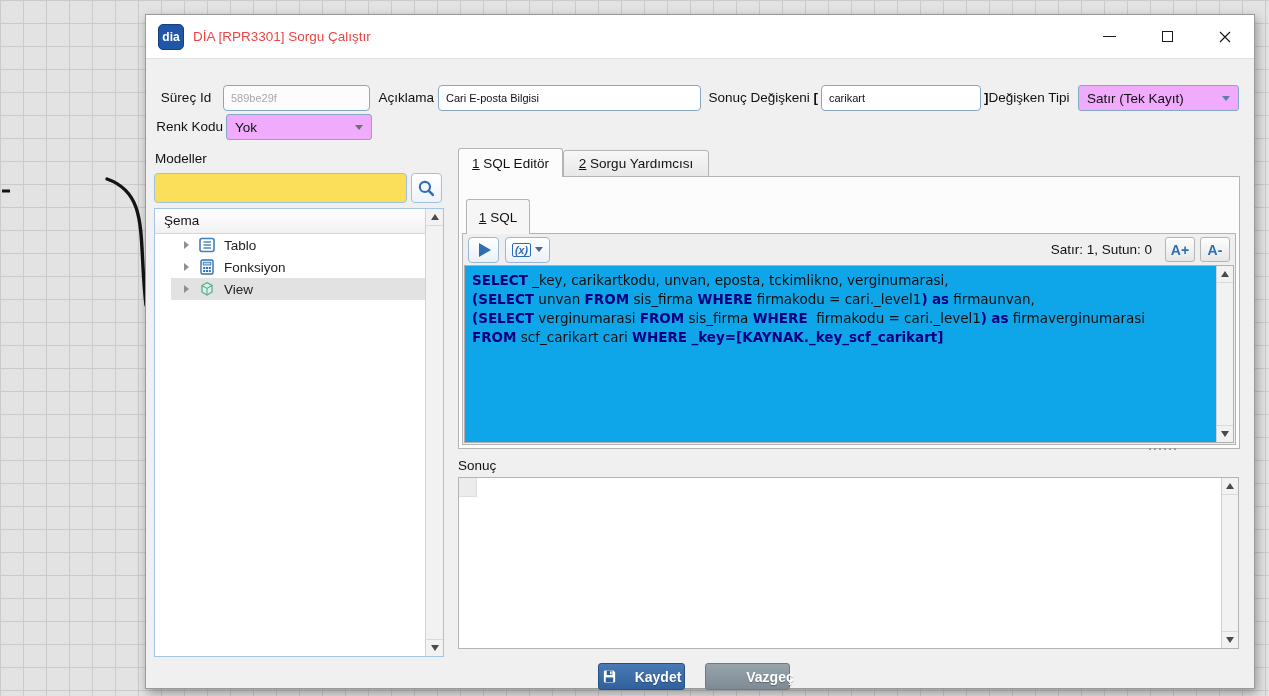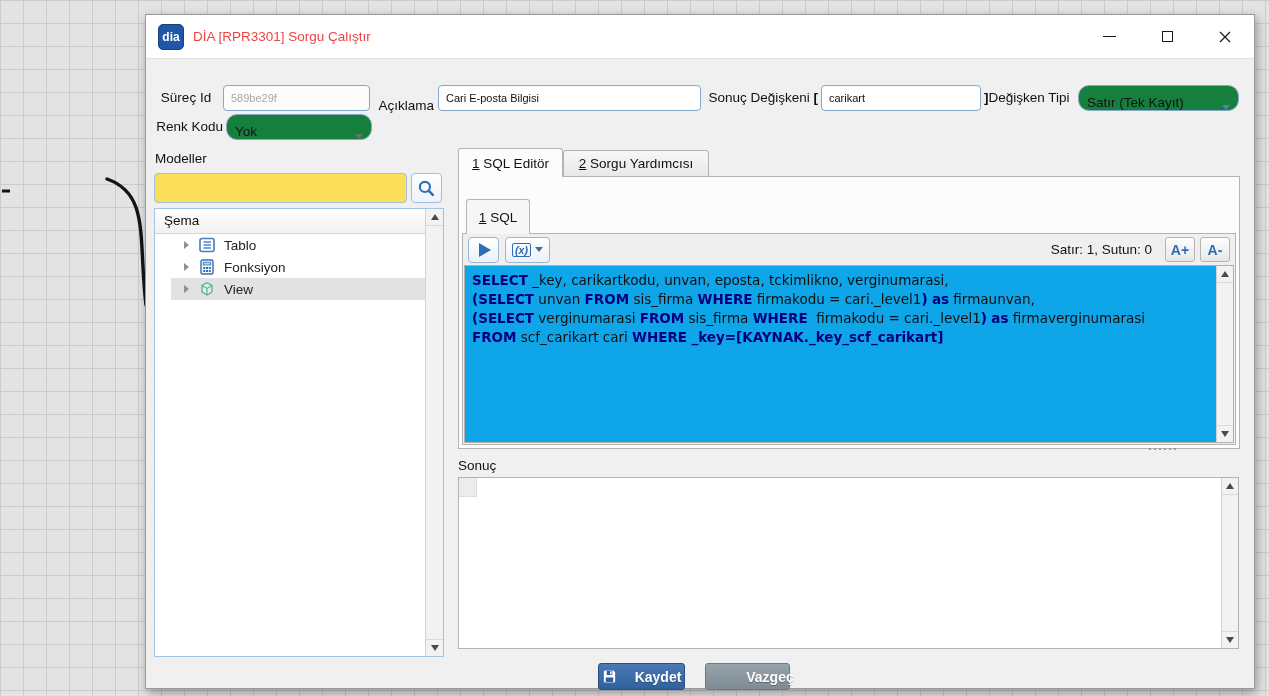--- a/index.html
+++ b/index.html
@@ -40,22 +40,22 @@
   .win-btn { width:58px; height:100%; display:flex; align-items:center; justify-content:center; cursor:default; }
   .glyph-min { width:13px; height:0; border-bottom:1.4px solid #1a1a1a; }
   .glyph-max { width:11px; height:11px; border:1.3px solid #1a1a1a; }
 
   
   .flabel { position:absolute; height:26px; line-height:26px; white-space:nowrap; }
   .r { text-align:right; }
   .tinput { position:absolute; height:26px; border:1px solid #86a7c8; border-radius:4px;
     background:#fff; font-family:inherit; font-size:11px; padding:0 7px; color:#111; outline:none; }
   .tinput.muted { color:#a9a9a9; background:#fcfcfc; }
-  .combo { position:absolute; height:26px; border:1px solid #86a7c8; border-radius:11px; background:#15803d;
-    display:flex; align-items:flex-end; padding:0 8px; }
+  .combo { position:absolute; height:26px; border:1px solid #86a7c8; border-radius:3px; background:#f0abfc;
+    display:flex; align-items:center; padding:0 8px; }
   .combo .cval { flex:1; white-space:nowrap; overflow:hidden; }
   .arrow-dn { width:0; height:0; border-left:4.5px solid transparent; border-right:4.5px solid transparent;
     border-top:5.5px solid #5b7fa6; margin-left:6px; }
   .combo.gray .arrow-dn { border-top-color:#6f6f6f; }
 
   
   .search-input { left:8px; top:158px; width:253px; background:#fbdf5b; border:1px solid #9fc1e0; }
   .search-btn { position:absolute; left:265px; top:158px; width:31px; height:30px;
     border:1px solid #9fc1e0; border-radius:4px; background:linear-gradient(#ffffff,#eef3f9);
     display:flex; align-items:center; justify-content:center; }
@@ -161,21 +161,21 @@
         <div class="win-btn">
           <svg width="14" height="14" viewBox="0 0 14 14">
               <path d="M2 2 L12 12 M12 2 L2 12" stroke="#1a1a1a" stroke-width="1.2"></path>
             </svg>
         </div>
       </div>
     </div>
 
     <div class="flabel r" style="left:8px; top:70px; width:64px;text-align:center;">Süreç Id</div>
     <input class="tinput muted" style="left: 77px; top: 70px; width: 147px;" value="589be29f">
-    <div class="flabel r" style="left:227px; top:70px; width:61px;margin-top:8px;">Açıklama</div>
+    <div class="flabel r" style="left:227px; top:70px; width:61px;">Açıklama</div>
     <input class="tinput" style="left: 292px; top: 70px; width: 263px;" value="Cari E-posta Bilgisi">
     <div class="flabel r" style="left:549px; top:70px; width:123px;"><span>Sonuç Değişkeni</span> <b>[</b></div>
     <input class="tinput" style="left: 675px; top: 70px; width: 160px;" value="carikart">
     <div class="flabel" style="left:838px; top:70px; width:92px;"><b>]</b><span>Değişken Tipi</span></div>
     <div class="combo" style="left:932px; top:70px; width:161px;">
       <span class="cval">Satır (Tek Kayıt)</span>
       <span class="arrow-dn"></span>
     </div>
 
     <div class="flabel r" style="left:8px; top:99px; width:69px;">Renk Kodu</div>

